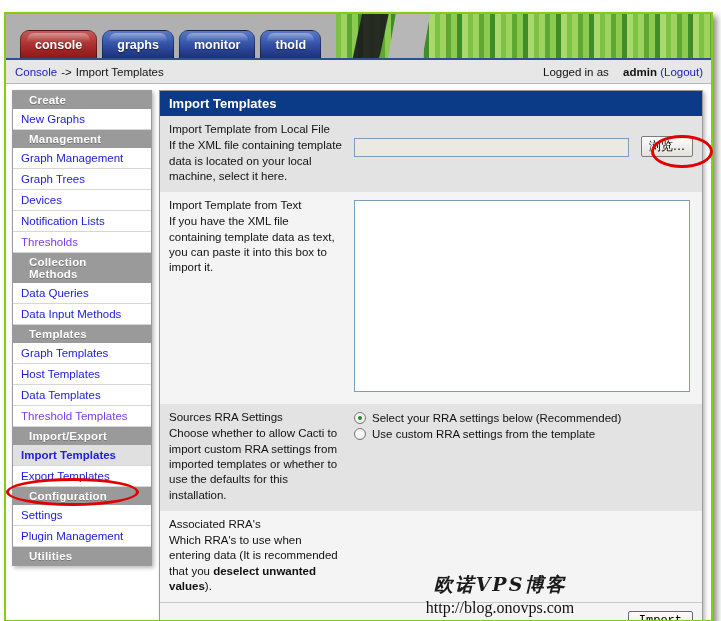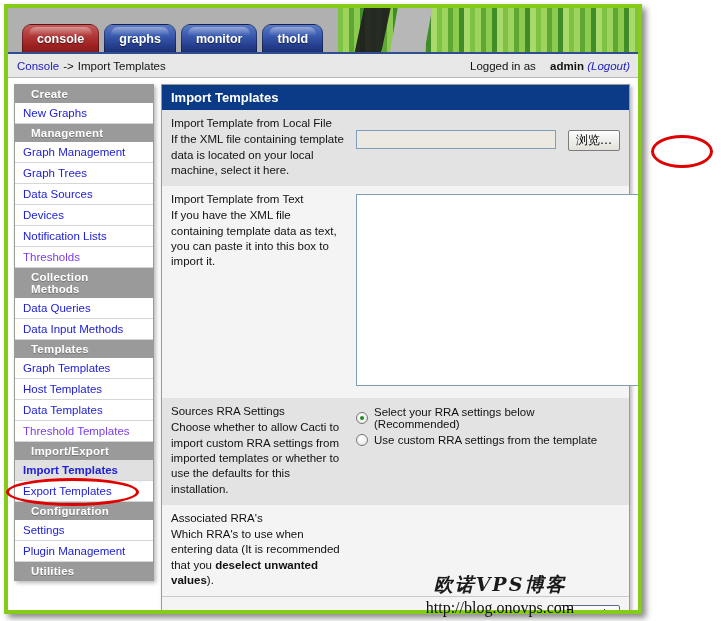--- a/index.html
+++ b/index.html
@@ -11,24 +11,24 @@
   #app {
     position: relative;
     width: 721px; height: 621px;
     overflow: hidden;
     background: #ffffff;
   }
 
   
   .page-frame {
     position: absolute;
-    left: 4px; top: 4px;
-    width: 638px; height: 610px;
-    background: #ffffff;
-    border: 4px solid #84cc16;
+    left: 4px; top: 12px;
+    width: 709px; height: 610px;
+    background: #ffffff;
+    border: 2px solid #84cc16;
     box-shadow: 4px 4px 6px rgba(0,0,0,0.45);
     overflow: hidden;
   }
 
   
   .banner {
     position: relative;
     height: 46px;
     background: #b0b0b0;
     overflow: hidden;
@@ -115,21 +115,21 @@
     padding: 0 8px 0 9px;
     font-size: 11.5px;
     color: #222;
   }
   .crumb-left { display: flex; align-items: center; gap: 0; }
   .crumb-link { color: #2020c0; text-decoration: none; cursor: pointer; }
   .crumb-sep { margin: 0 4px; color: #111; }
   .crumb-here { color: #111; }
   .crumb-right { margin-left: auto; font-size: 11.5px; color: #111; }
   .crumb-right b { font-weight: bold; margin-left: 11px; }
-  .logout-link { color: #2020c0; text-decoration: none; cursor: pointer; font-style: italic; }
+  .logout-link { color: #2020c0; text-decoration: none; cursor: pointer; }
 
   
   .body-wrap {
     display: flex;
     align-items: flex-start;
     background: #ffffff;
     height: 537px;
   }
 
   
@@ -198,21 +198,21 @@
     padding-right: 10px;
     font-size: 11.5px;
     color: #111;
     line-height: 1.33;
   }
   .flabel .ftitle { font-weight: normal; display: block; margin-bottom: 1px; }
   .flabel .fdesc b { font-weight: bold; }
   .fcontrol { flex: 1 1 auto; min-width: 0; }
 
   
-  .file-row { display: flex; align-items: flex-start; gap: 8px; padding-top: 14px; }
+  .file-row { display: flex; align-items: flex-end; gap: 8px; padding-top: 14px; }
   .file-input {
     flex: 1 1 auto;
     height: 19px;
     background: #ebe9e1;
     border: 1px solid #7f9db9;
     margin-right: 4px;
   }
   .browse-btn {
     flex: 0 0 auto;
     height: 21px;
@@ -401,21 +401,20 @@
 
     <div class="body-wrap">
 
       <div class="sidebar">
         <div class="nav-header">Create</div>
         <a class="nav-item">New Graphs</a>
 
         <div class="nav-header">Management</div>
         <a class="nav-item">Graph Management</a>
         <a class="nav-item">Graph Trees</a>
-        <a class="nav-item">Data Sources</a>
         <a class="nav-item">Devices</a>
         <a class="nav-item">Notification Lists</a>
         <a class="nav-item violet">Thresholds</a>
 
         <div class="nav-header">Collection Methods</div>
         <a class="nav-item">Data Queries</a>
         <a class="nav-item">Data Input Methods</a>
 
         <div class="nav-header">Templates</div>
         <a class="nav-item">Graph Templates</a>

